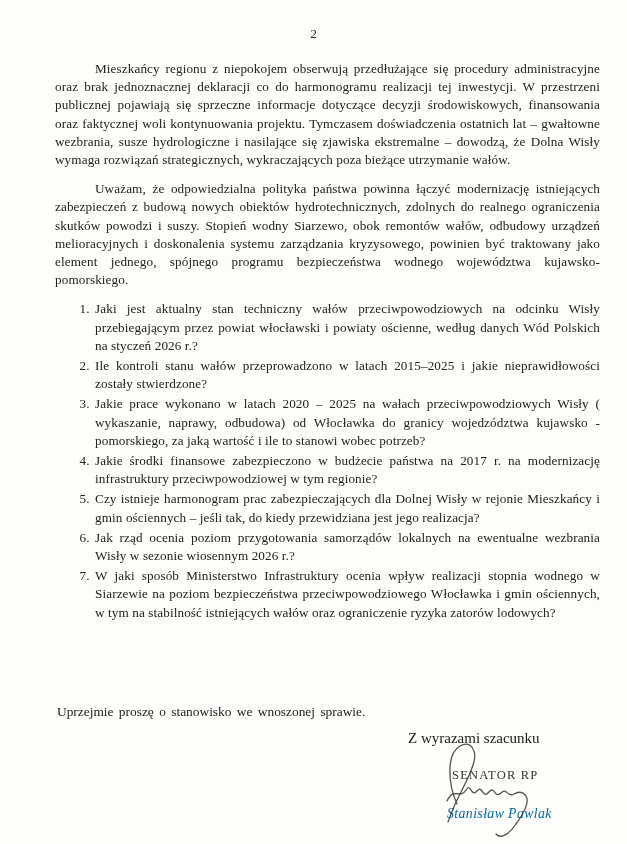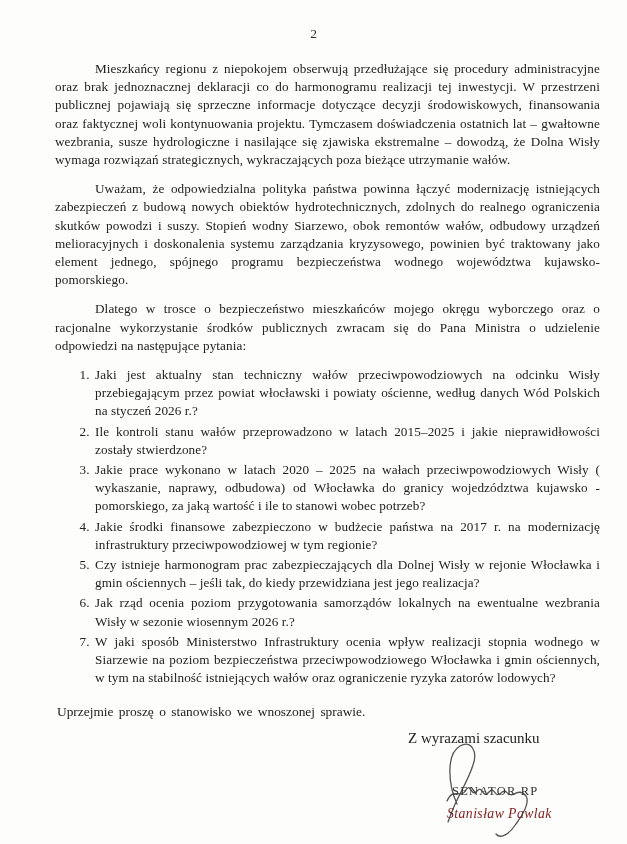--- a/index.html
+++ b/index.html
@@ -71,34 +71,34 @@
   }
   .salutation {
     position: absolute;
     top: 0;
     left: 3px;
     font-size: 15px;
     color: #222220;
   }
   .signer-title {
     position: absolute;
-    top: 54px;
+    top: 38px;
     left: 47px;
     font-size: 12.5px;
     letter-spacing: 1.2px;
     color: #33332f;
   }
   .signer-name {
     position: absolute;
     top: 76px;
     left: 42px;
     font-style: italic;
     font-size: 13.8px;
     letter-spacing: 0.4px;
-    color: #7f1d1d;
+    color: #0369a1;
   }
   .signature-svg {
     position: absolute;
     top: 12px;
     left: 14px;
     width: 132px;
     height: 102px;
     pointer-events: none;
   }
   .signature-svg path {
@@ -116,28 +116,27 @@
 
   <div class="page-number">2</div>
 
   <div class="content">
 
 
     <p class="par indent">Mieszkańcy regionu z niepokojem obserwują przedłużające się procedury administracyjne oraz brak jednoznacznej deklaracji co do harmonogramu realizacji tej inwestycji. W przestrzeni publicznej pojawiają się sprzeczne informacje dotyczące decyzji środowiskowych, finansowania oraz faktycznej woli kontynuowania projektu. Tymczasem doświadczenia ostatnich lat – gwałtowne wezbrania, susze hydrologiczne i nasilające się zjawiska ekstremalne – dowodzą, że Dolna Wisły wymaga rozwiązań strategicznych, wykraczających poza bieżące utrzymanie wałów.</p>
 
     <p class="par indent">Uważam, że odpowiedzialna polityka państwa powinna łączyć modernizację istniejących zabezpieczeń z budową nowych obiektów hydrotechnicznych, zdolnych do realnego ograniczenia skutków powodzi i suszy. Stopień wodny Siarzewo, obok remontów wałów, odbudowy urządzeń melioracyjnych i doskonalenia systemu zarządzania kryzysowego, powinien być traktowany jako element jednego, spójnego programu bezpieczeństwa wodnego województwa kujawsko-pomorskiego.</p>
 
-    <p class="par indent">Dlatego w trosce o bezpieczeństwo mieszkańców mojego okręgu wyborczego oraz o racjonalne wykorzystanie środków publicznych zwracam się do Pana Ministra o udzielenie odpowiedzi na następujące pytania:</p>
 
     <ol class="questions">
       <li>Jaki jest aktualny stan techniczny wałów przeciwpowodziowych na odcinku Wisły przebiegającym przez powiat włocławski i powiaty ościenne, według danych Wód Polskich na styczeń 2026 r.?</li>
       <li>Ile kontroli stanu wałów przeprowadzono w latach 2015–2025 i jakie nieprawidłowości zostały stwierdzone?</li>
       <li>Jakie prace wykonano w latach 2020 – 2025 na wałach przeciwpowodziowych Wisły ( wykaszanie, naprawy, odbudowa) od Włocławka do granicy wojedzództwa kujawsko - pomorskiego, za jaką wartość i ile to stanowi wobec potrzeb?</li>
       <li>Jakie środki finansowe zabezpieczono w budżecie państwa na 2017 r. na modernizację infrastruktury przeciwpowodziowej w tym regionie?</li>
-      <li>Czy istnieje harmonogram prac zabezpieczających dla Dolnej Wisły w rejonie Włocławka i gmin ościennych – jeśli tak, do kiedy przewidziana jest jego realizacja?</li>
+      <li>Czy istnieje harmonogram prac zabezpieczających dla Dolnej Wisły w rejonie Mieszkańcy i gmin ościennych – jeśli tak, do kiedy przewidziana jest jego realizacja?</li>
       <li>Jak rząd ocenia poziom przygotowania samorządów lokalnych na ewentualne wezbrania Wisły w sezonie wiosennym 2026 r.?</li>
       <li>W jaki sposób Ministerstwo Infrastruktury ocenia wpływ realizacji stopnia wodnego w Siarzewie na poziom bezpieczeństwa przeciwpowodziowego Włocławka i gmin ościennych, w tym na stabilność istniejących wałów oraz ograniczenie ryzyka zatorów lodowych?</li>
     </ol>
 
   </div>
 
   <div class="request-line">Uprzejmie proszę o stanowisko we wnoszonej sprawie.</div>
 
   <div class="signature-block">
 

